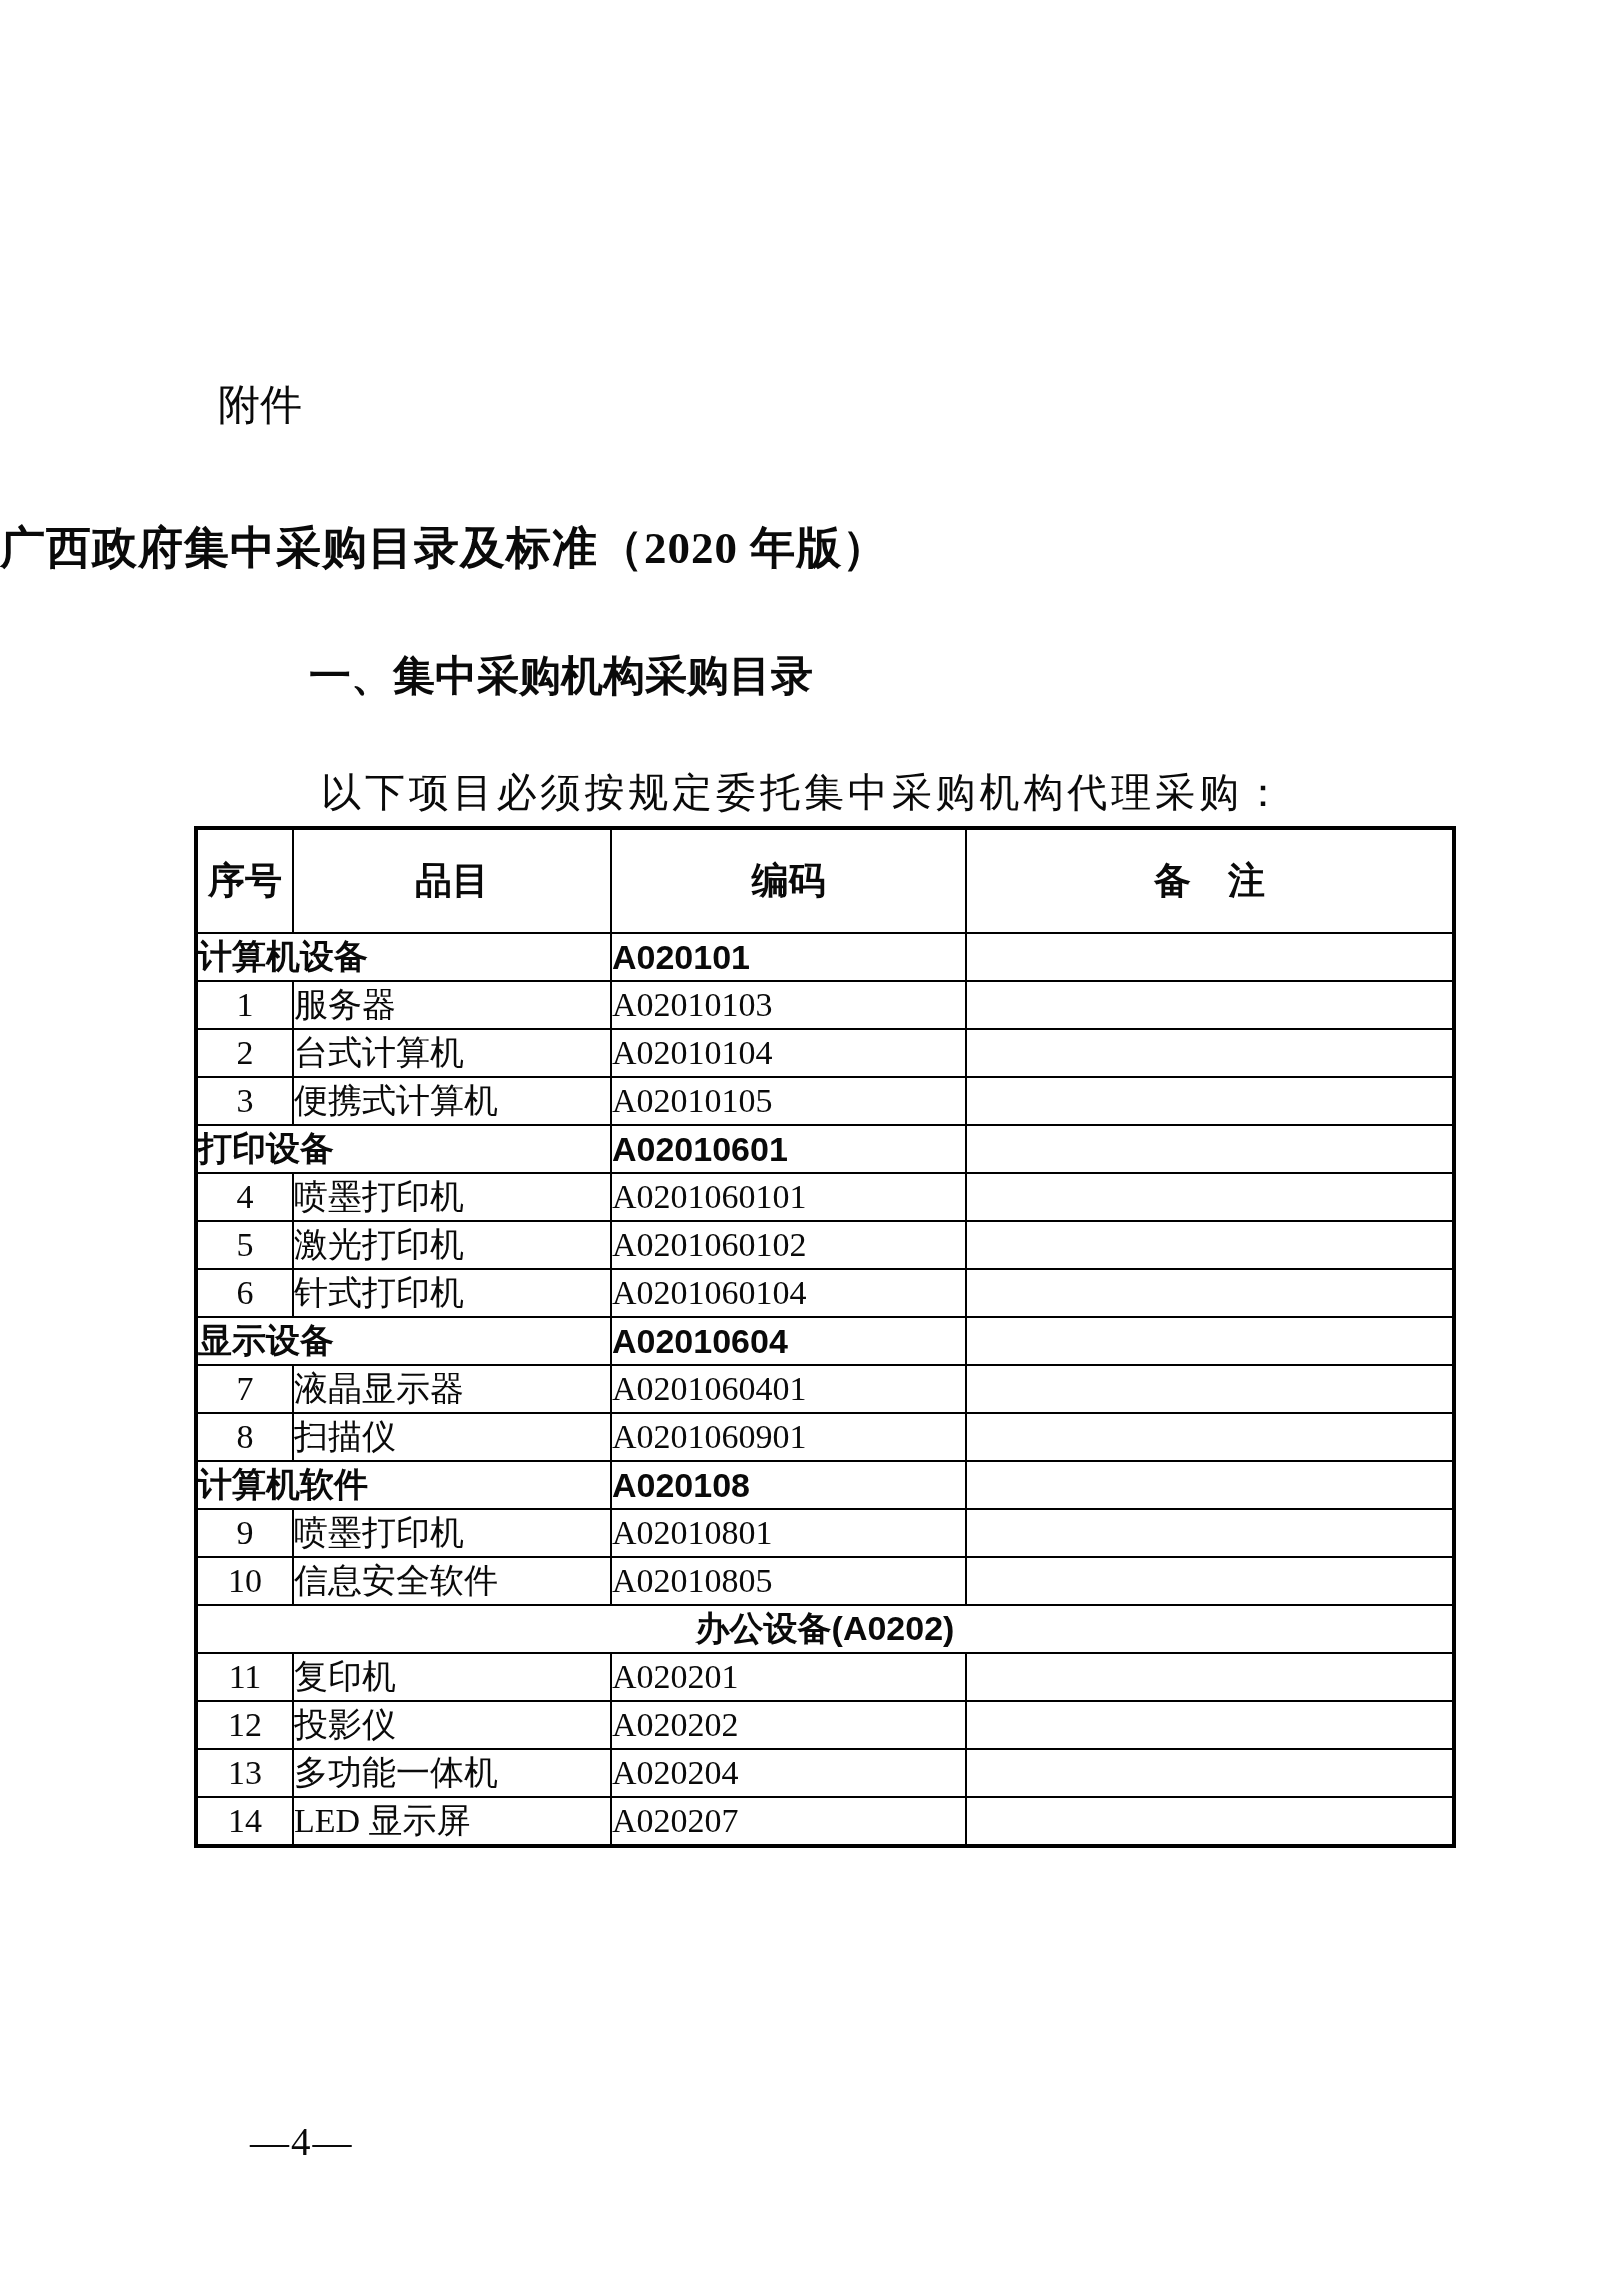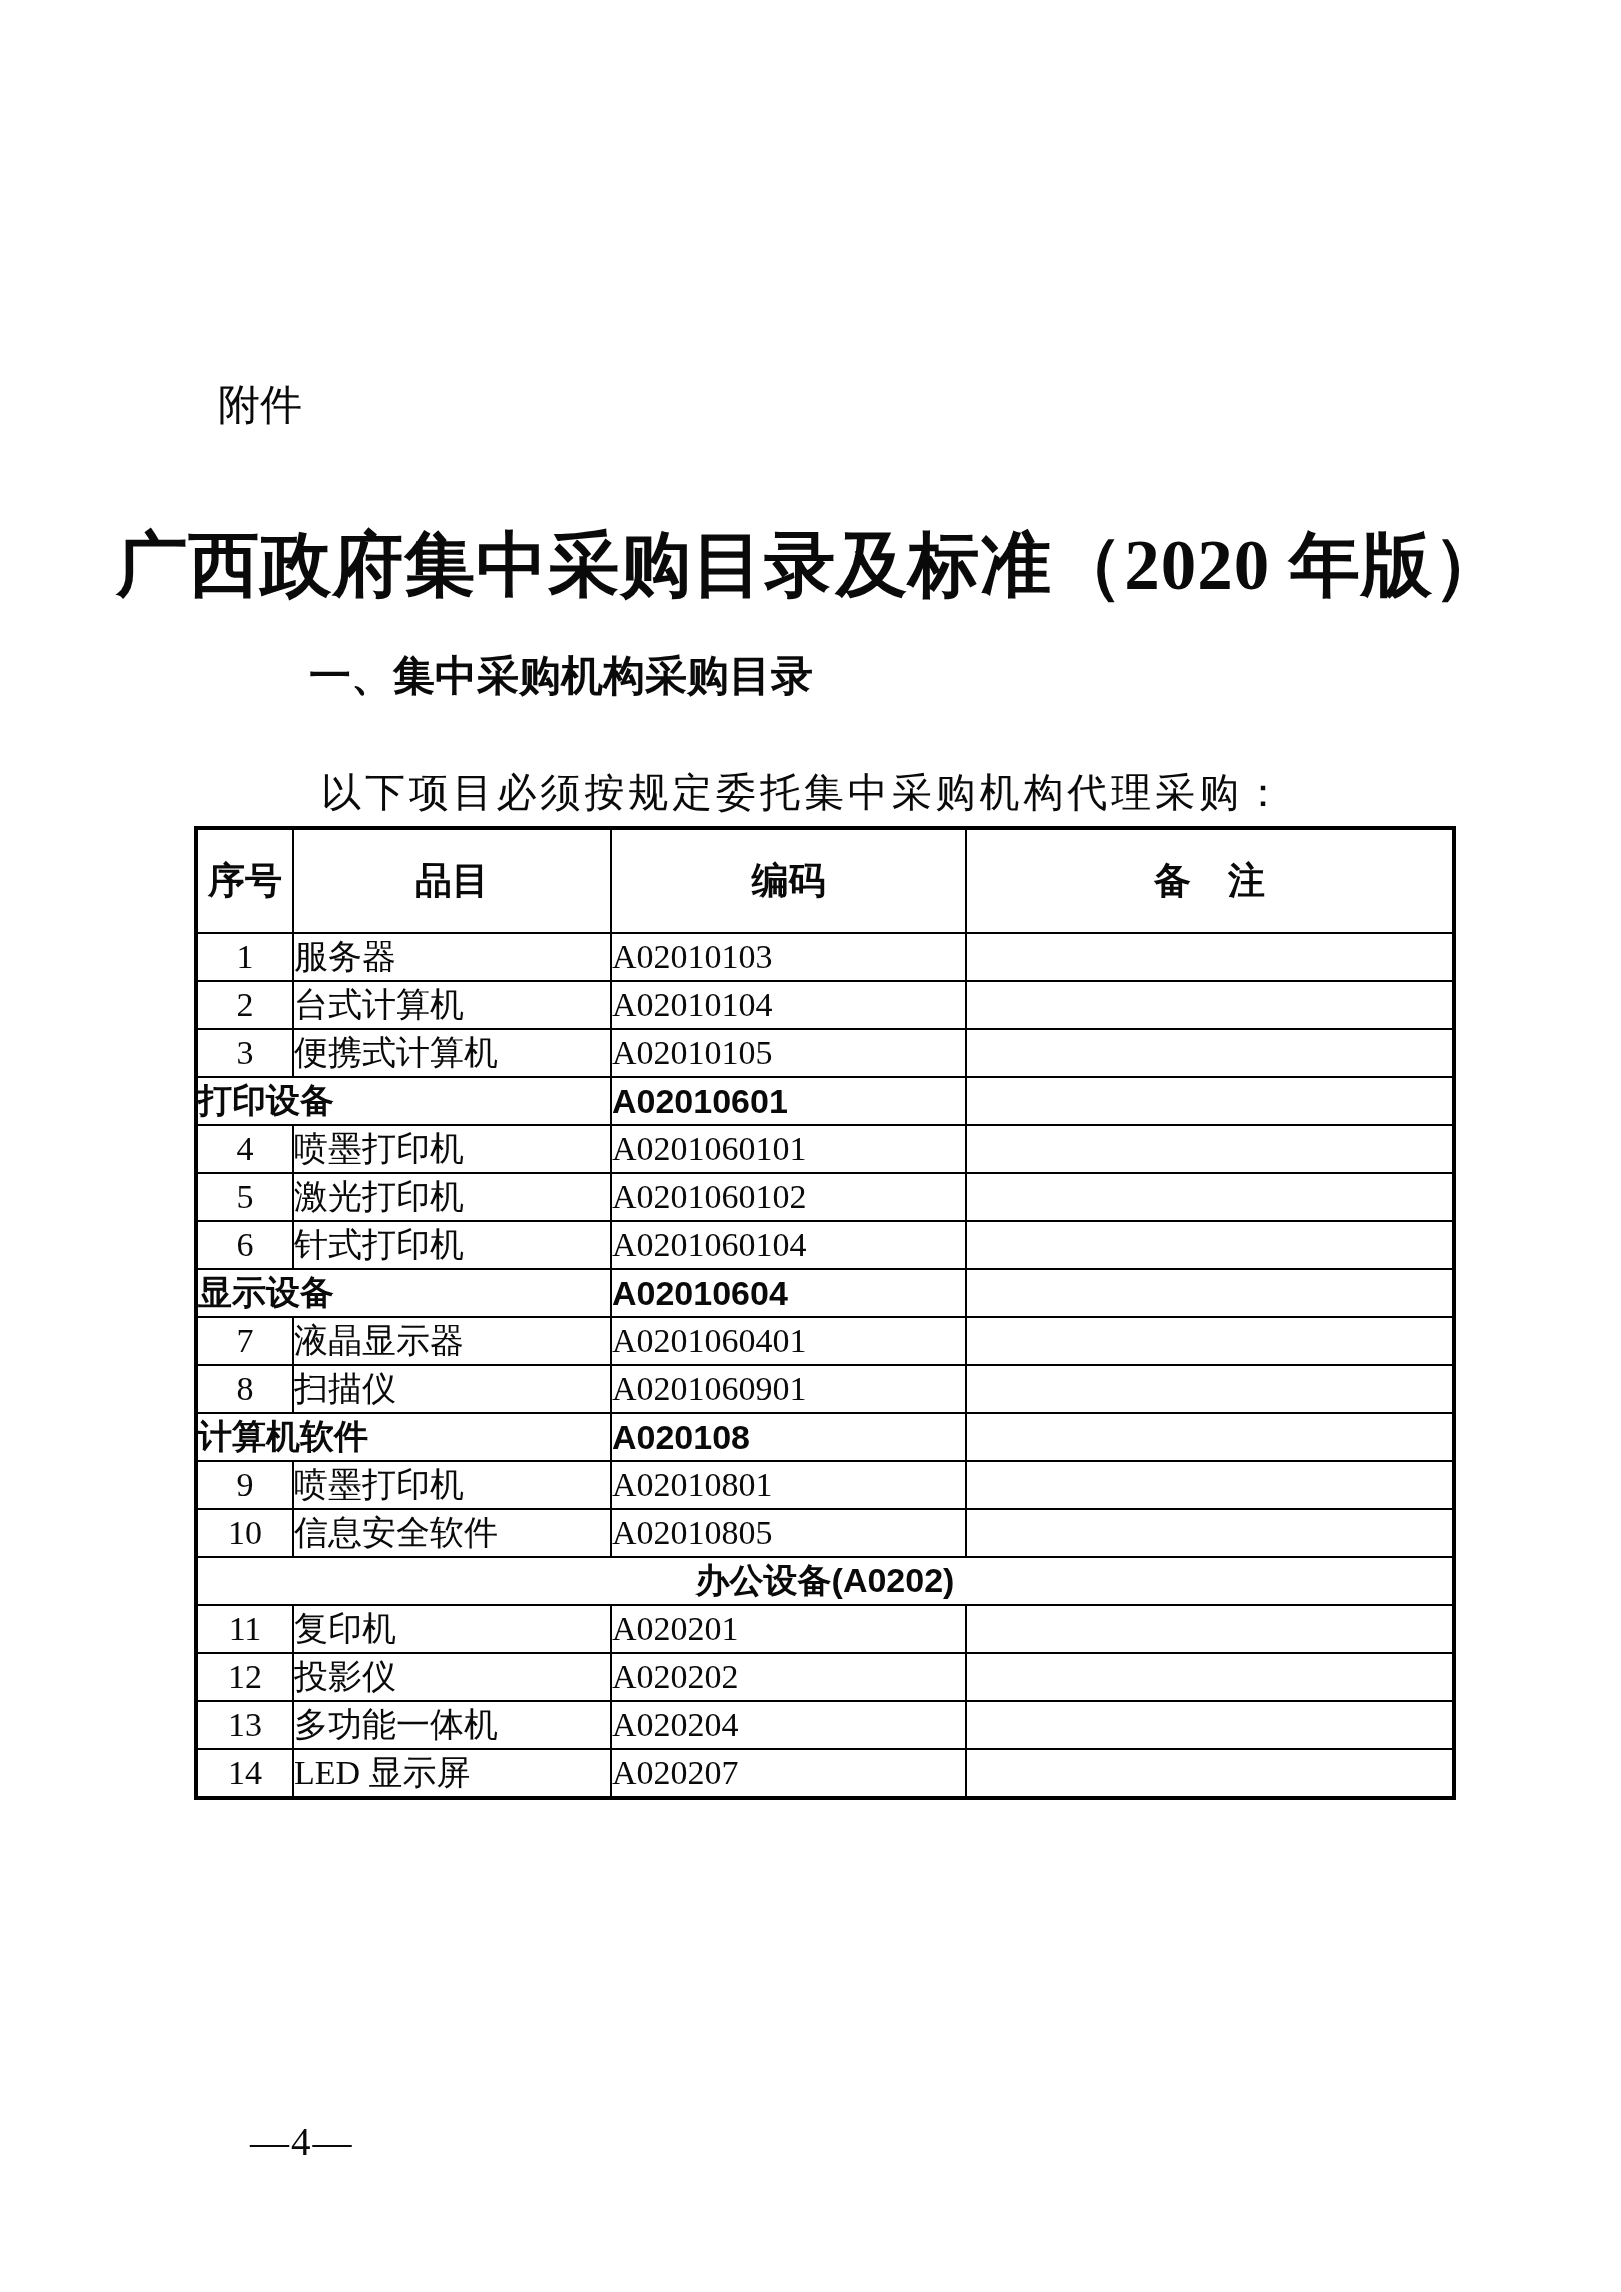--- a/index.html
+++ b/index.html
@@ -19,22 +19,22 @@
     font-size: 42px;
     line-height: 1.1;
     font-family: "Liberation Serif", "DejaVu Serif", serif;
   }
   .title {
     position: absolute;
     left: 0;
     top: 518px;
     width: 100%;
     margin: 0;
-    text-align: center;
-    font-size: 71px;
+    text-align: left;
+    font-size: 45px;
     font-weight: bold;
     letter-spacing: 1px;
     font-family: "Liberation Serif", "DejaVu Serif", serif;
   }
   .section-heading {
     position: absolute;
     left: 309px;
     top: 648px;
     margin: 0;
     font-size: 42px;
@@ -123,20 +123,25 @@
       <tr>
         <th>序号</th>
         <th>品目</th>
         <th>编码</th>
         <th>备　注</th>
       </tr>
     </thead>
     <tbody>
 
 
+      <tr class="category-row">
+        <td class="cat-name" colspan="2">计算机设备</td>
+        <td class="code-cell">A020101</td>
+        <td class="remark-cell"></td>
+      </tr>
 
       <tr>
         <td class="no-cell">1</td>
         <td class="item-cell">服务器</td>
         <td class="code-cell">A02010103</td>
         <td class="remark-cell"></td>
       </tr>
 
       <tr>
         <td class="no-cell">2</td>

